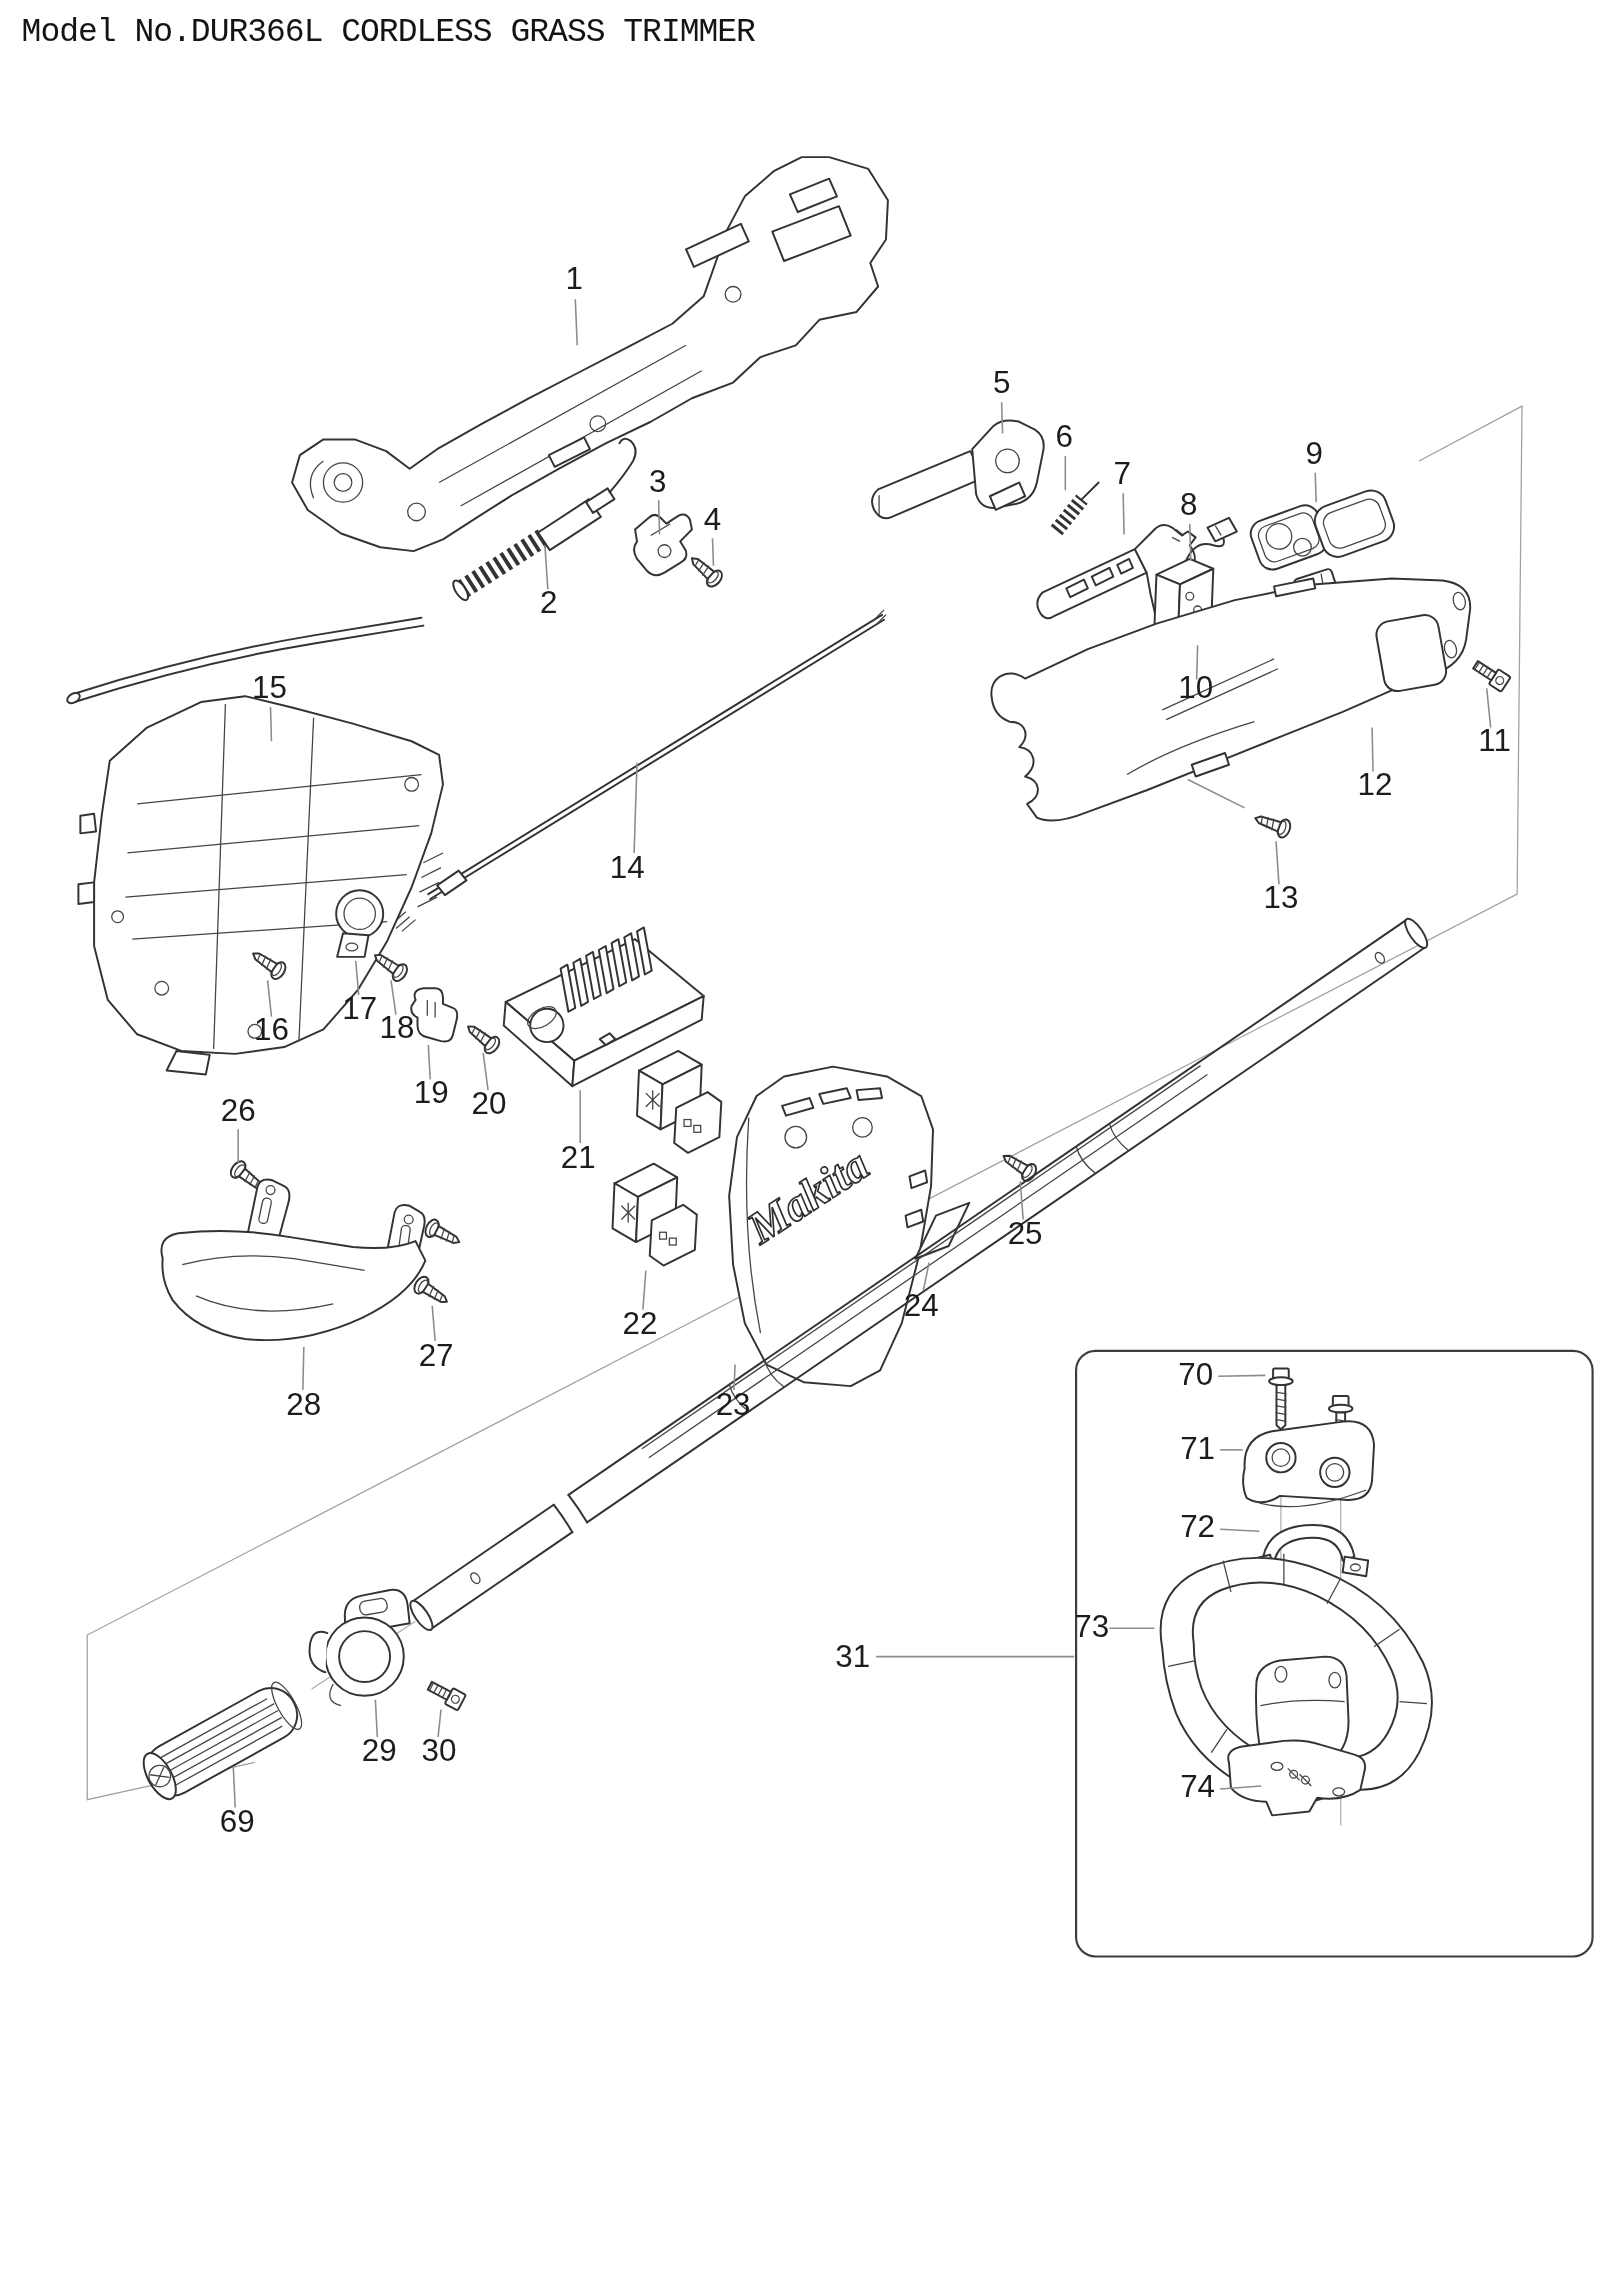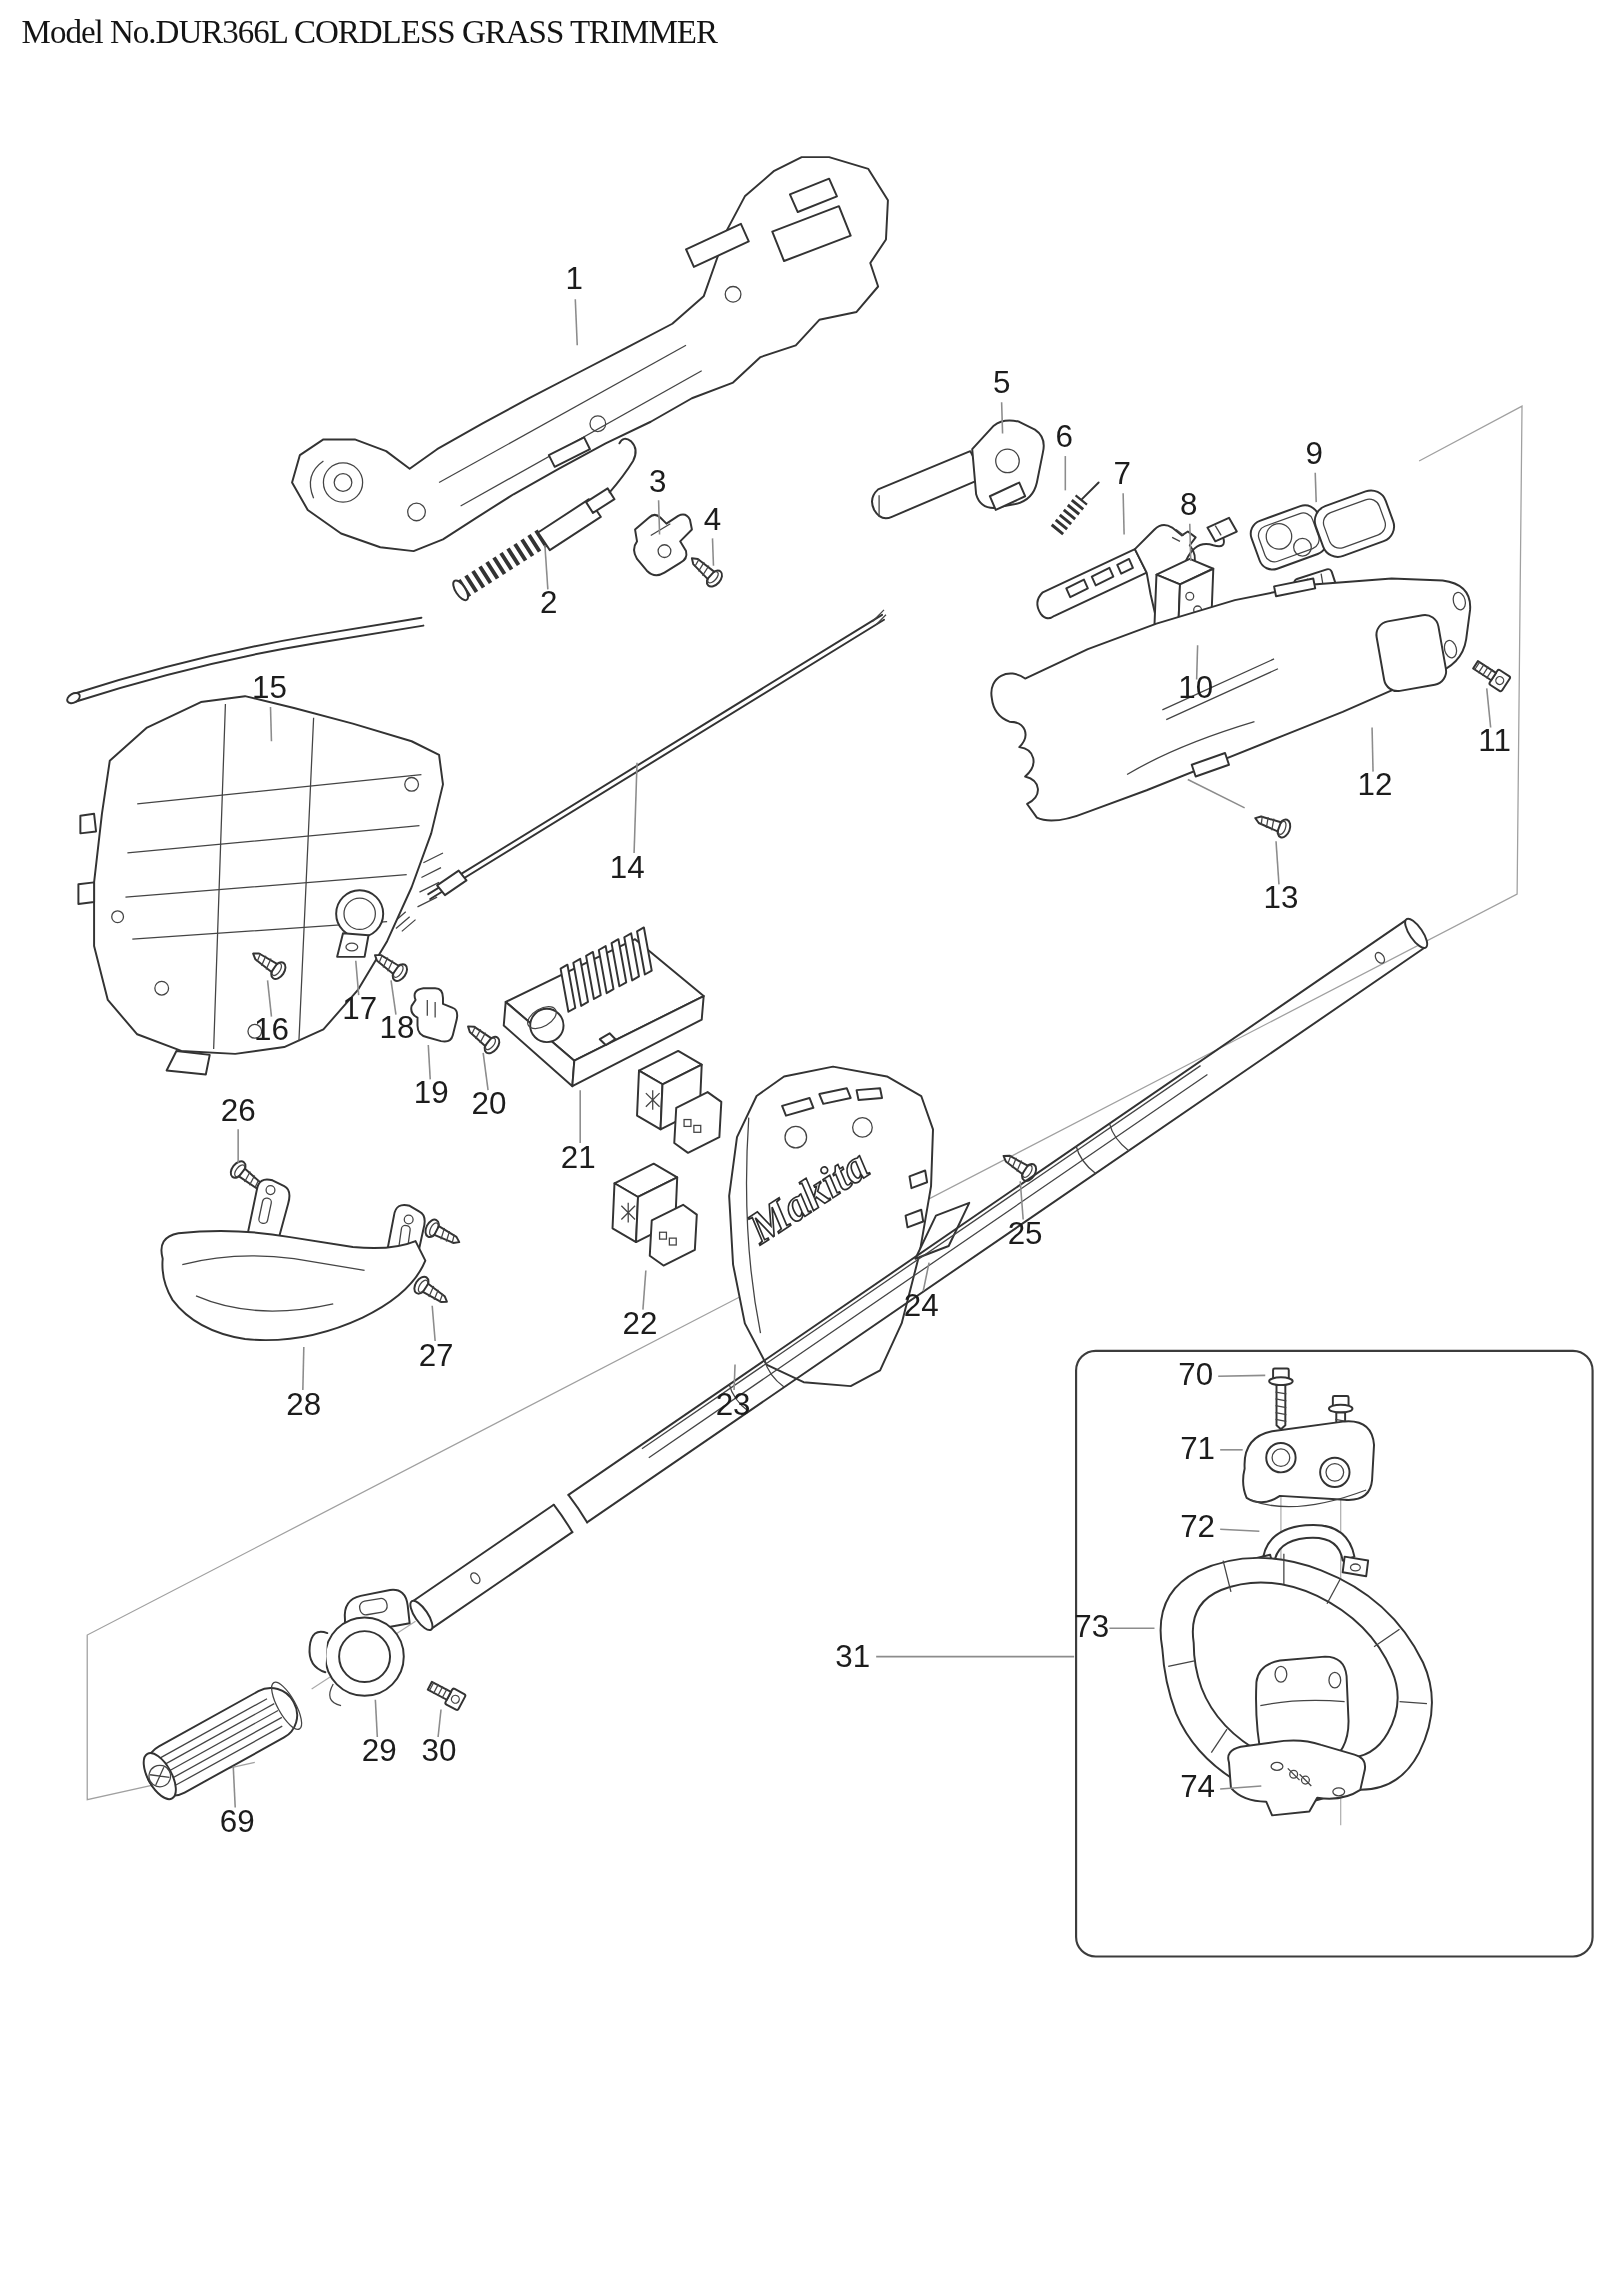--- a/index.html
+++ b/index.html
@@ -1,19 +1,19 @@
 <!DOCTYPE html>
 <html><head>
 <meta charset="utf-8">
 <style>
   html,body{margin:0;padding:0;background:#ffffff;}
   #page{position:relative;width:1621px;height:2293px;background:#fff;overflow:hidden;
         font-family:"Liberation Sans",sans-serif;}
   #title{position:absolute;left:21.6px;top:13.7px;font-size:33px;letter-spacing:-1px;
-         color:#141414;white-space:nowrap;font-family:Liberation Serif, serif;}
+         color:#141414;white-space:nowrap;font-family:Liberation Mono, monospace;}
   svg{position:absolute;left:0;top:0;}
   .sk{fill:#ffffff;stroke:#333333;stroke-width:2;stroke-linejoin:round;stroke-linecap:round;}
   .ln{fill:none;stroke:#333333;stroke-width:2;stroke-linejoin:round;stroke-linecap:round;}
   .thin{fill:none;stroke:#444444;stroke-width:1.3;}
   .coil{fill:none;stroke:#333333;stroke-width:20;stroke-dasharray:4 4.5;}
   .coil-s{fill:none;stroke:#333333;stroke-width:15;stroke-dasharray:3 3.5;}
   .leader{fill:none;stroke:#8c8c8c;stroke-width:1.6;}
   .phantom{fill:none;stroke:#a0a0a0;stroke-width:1.3;}
   .axis{fill:none;stroke:#aaaaaa;stroke-width:1.2;}
   .plabel{font-family:"Liberation Sans",sans-serif;font-size:32px;fill:#1c1c1c;text-anchor:middle;}

